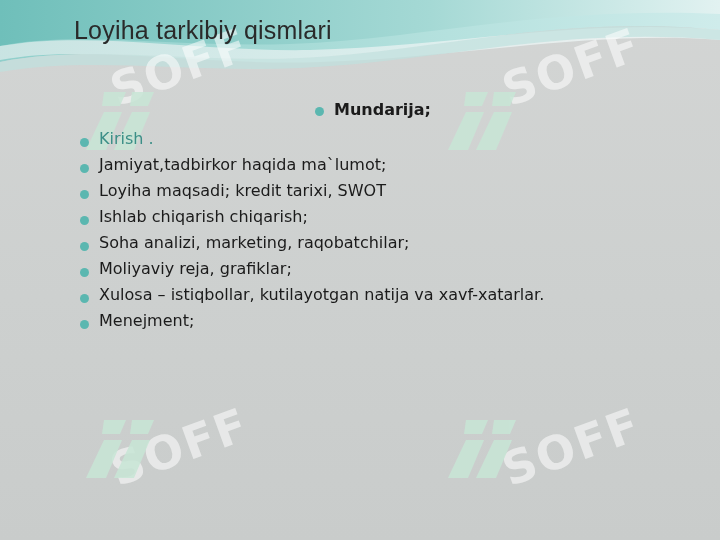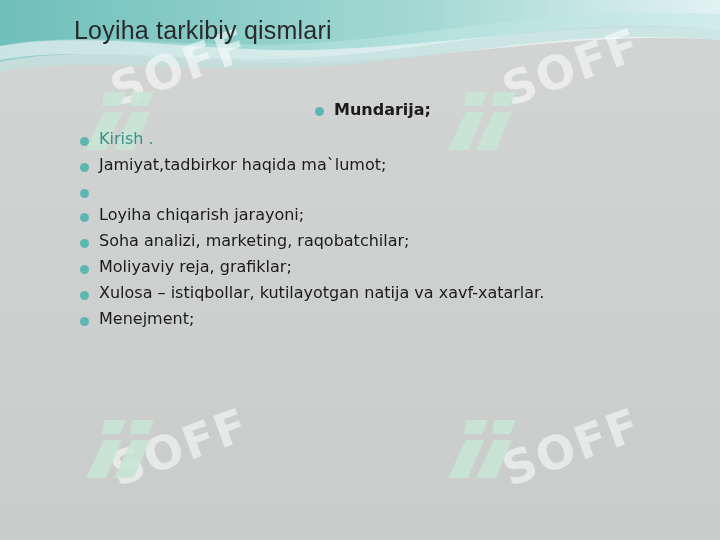--- a/index.html
+++ b/index.html
@@ -86,21 +86,21 @@
     font-weight: bold;
     color: #1b1b1b;
   }
   ul.items {
     list-style: none;
     margin: 0;
     padding: 0 0 0 80px;
   }
   ul.items li {
     display: flex;
-    align-items: flex-start;
+    align-items: center;
     margin-bottom: 8px;
   }
   .item-text {
     font-size: 16px;
     color: #1b1b1b;
     line-height: 18px;
   }
   .item-text.teal {
     color: #3c8f87;
   }
@@ -167,24 +167,25 @@
       <li>
         <span class="bullet small"></span>
         <span class="item-text teal">Kirish .</span>
       </li>
       <li>
         <span class="bullet small"></span>
         <span class="item-text">Jamiyat,tadbirkor haqida ma`lumot;</span>
       </li>
       <li>
         <span class="bullet small"></span>
-      </li>
-      <li>
-        <span class="bullet small"></span>
-        <span class="item-text">Loyiha chiqarish jarayoni;</span>
+        <span class="item-text">Loyiha maqsadi; kredit tarixi, SWOT</span>
+      </li>
+      <li>
+        <span class="bullet small"></span>
+        <span class="item-text">Ishlab chiqarish chiqarish;</span>
       </li>
       <li>
         <span class="bullet small"></span>
         <span class="item-text">Soha analizi, marketing, raqobatchilar;</span>
       </li>
       <li>
         <span class="bullet small"></span>
         <span class="item-text">Moliyaviy reja, grafiklar;</span>
       </li>
       <li>

